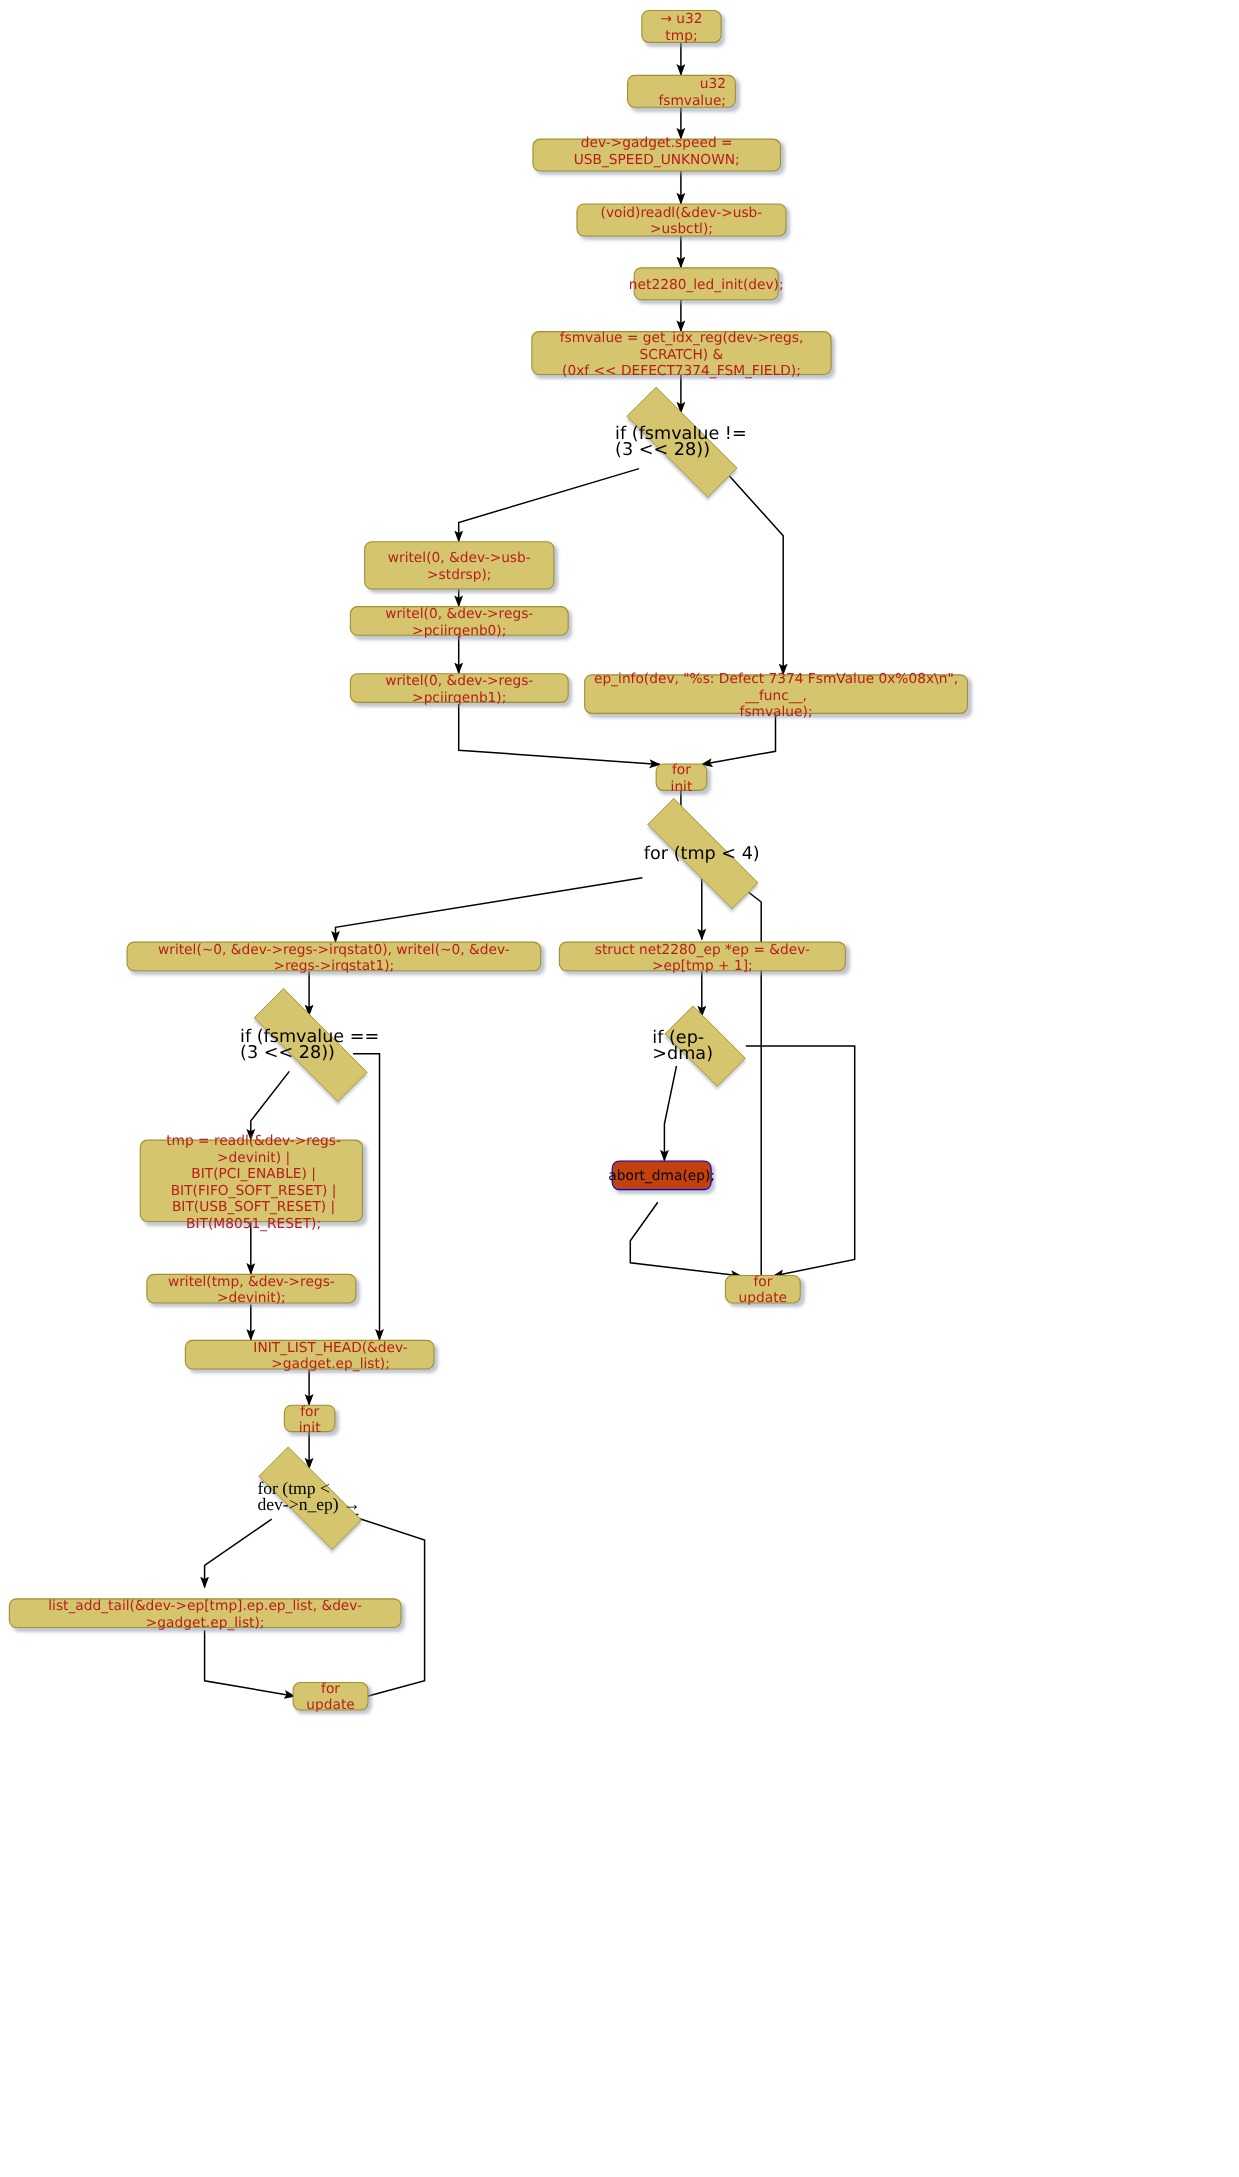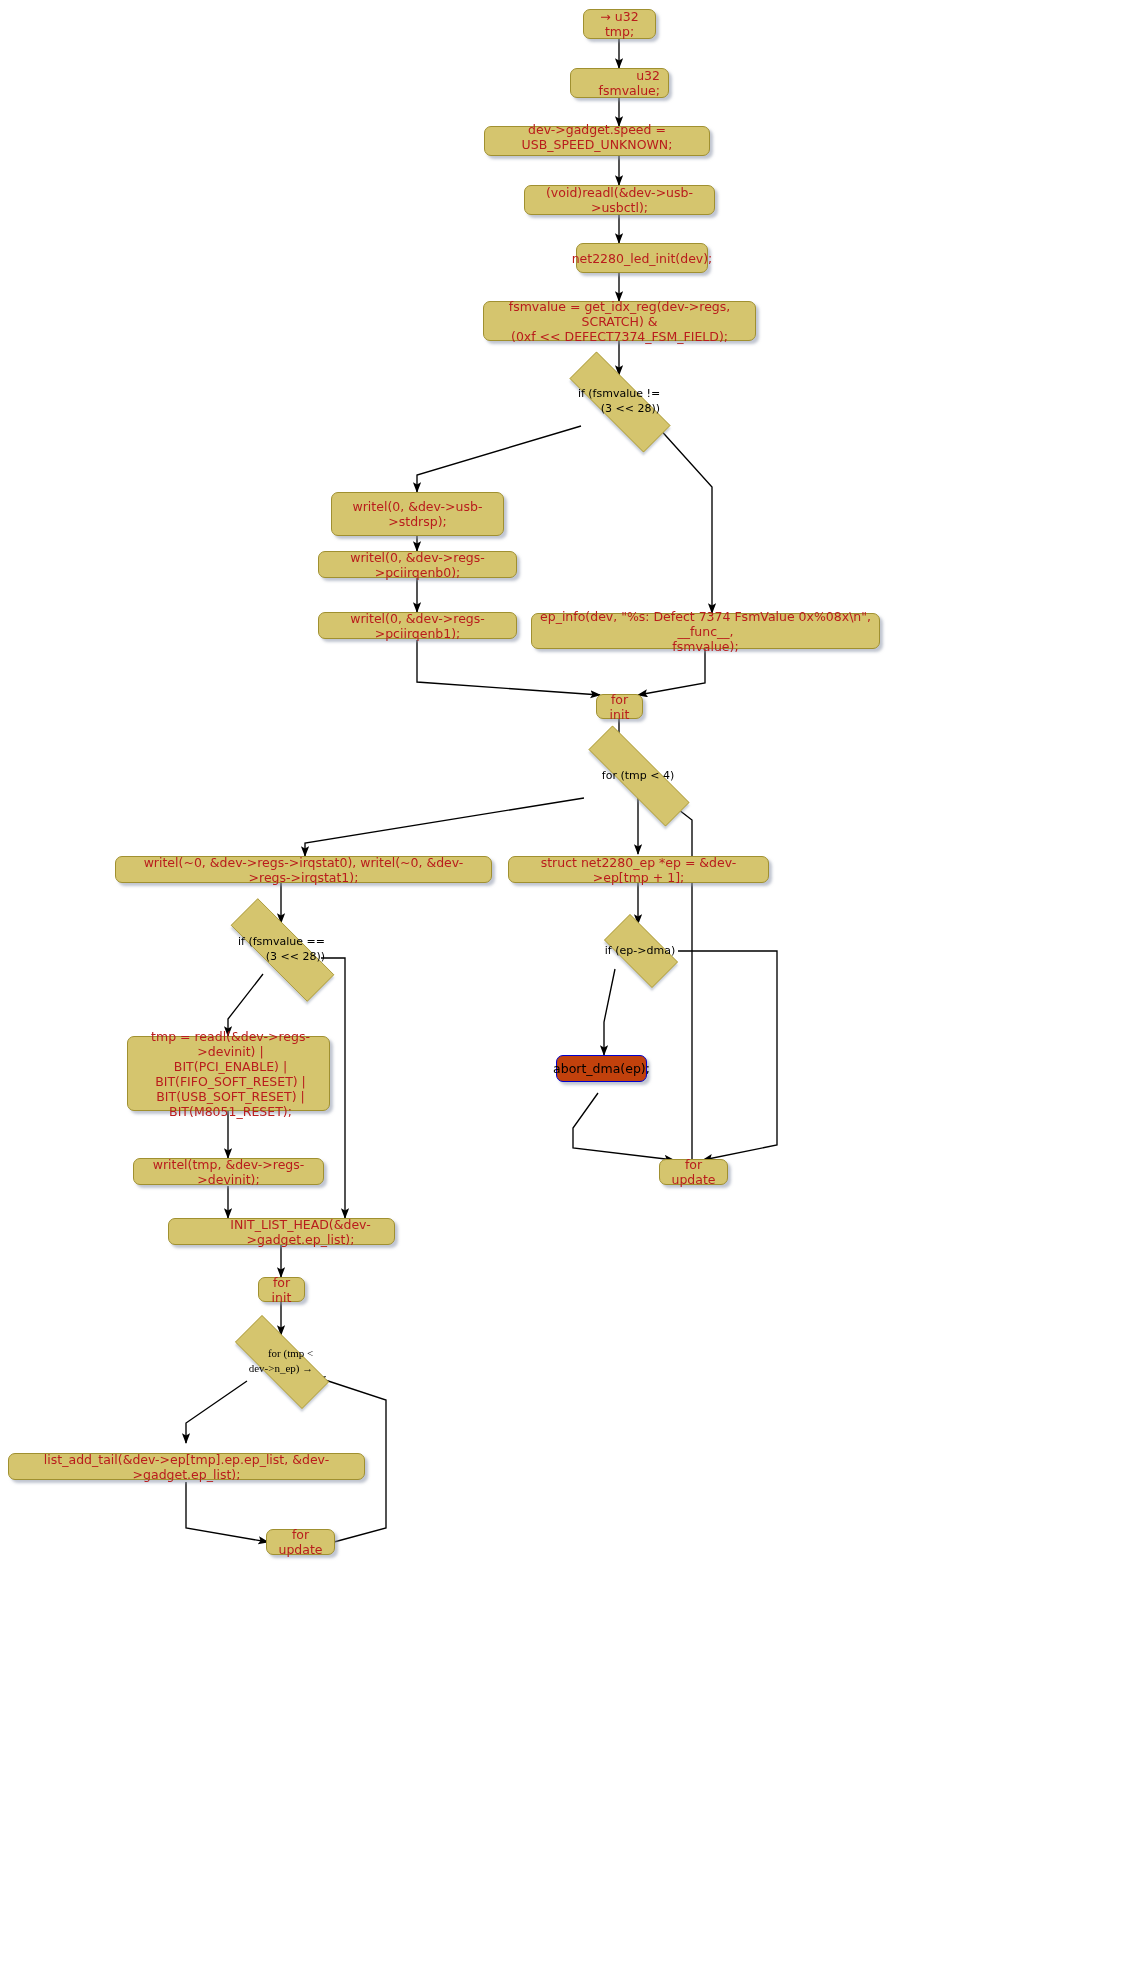--- a/index.html
+++ b/index.html
@@ -41,23 +41,23 @@
   }
   .node.highlight {
     background: #c2410c;
     border: 1px solid #0000CC;
     color: #000000;
   }
   .diamond {
     position: absolute;
     box-sizing: border-box;
     color: #000000;
-    font-size: 11px;
+    font-size: 16px;
     line-height: 15px;
-    text-align: right;
+    text-align: left;
   }
   .diamond .dshape {
     position: absolute;
     left: 0;
     top: 0;
     width: 100%;
     height: 100%;
     background: #D5C56E;
     border: 1px solid #A09030;
     transform: rotate(45deg) scale(0.707);

